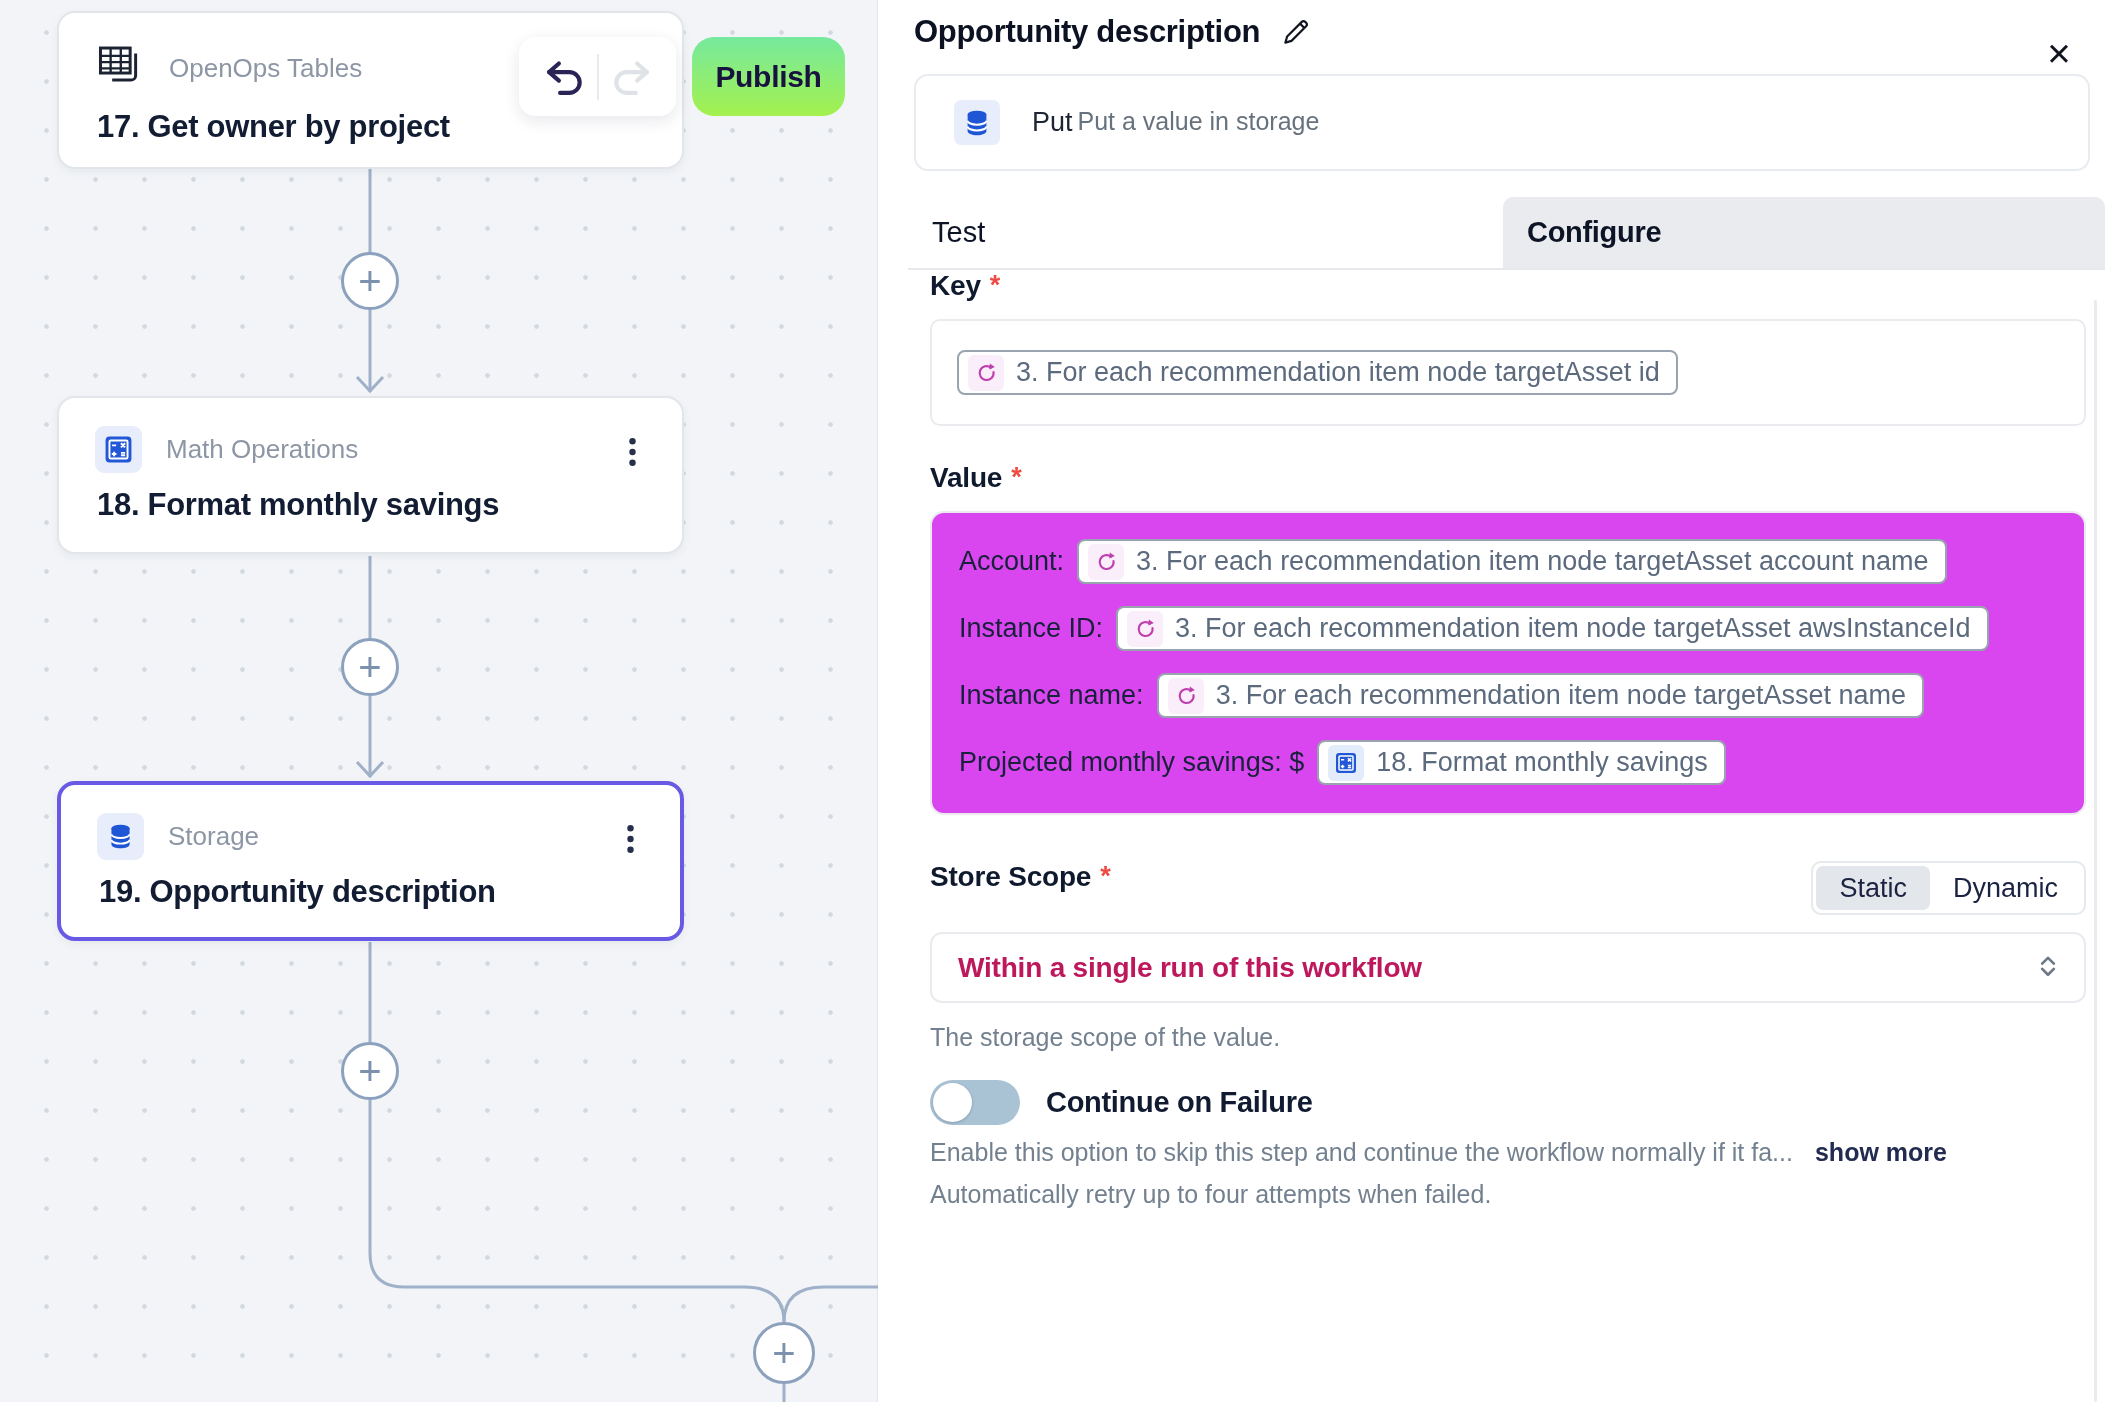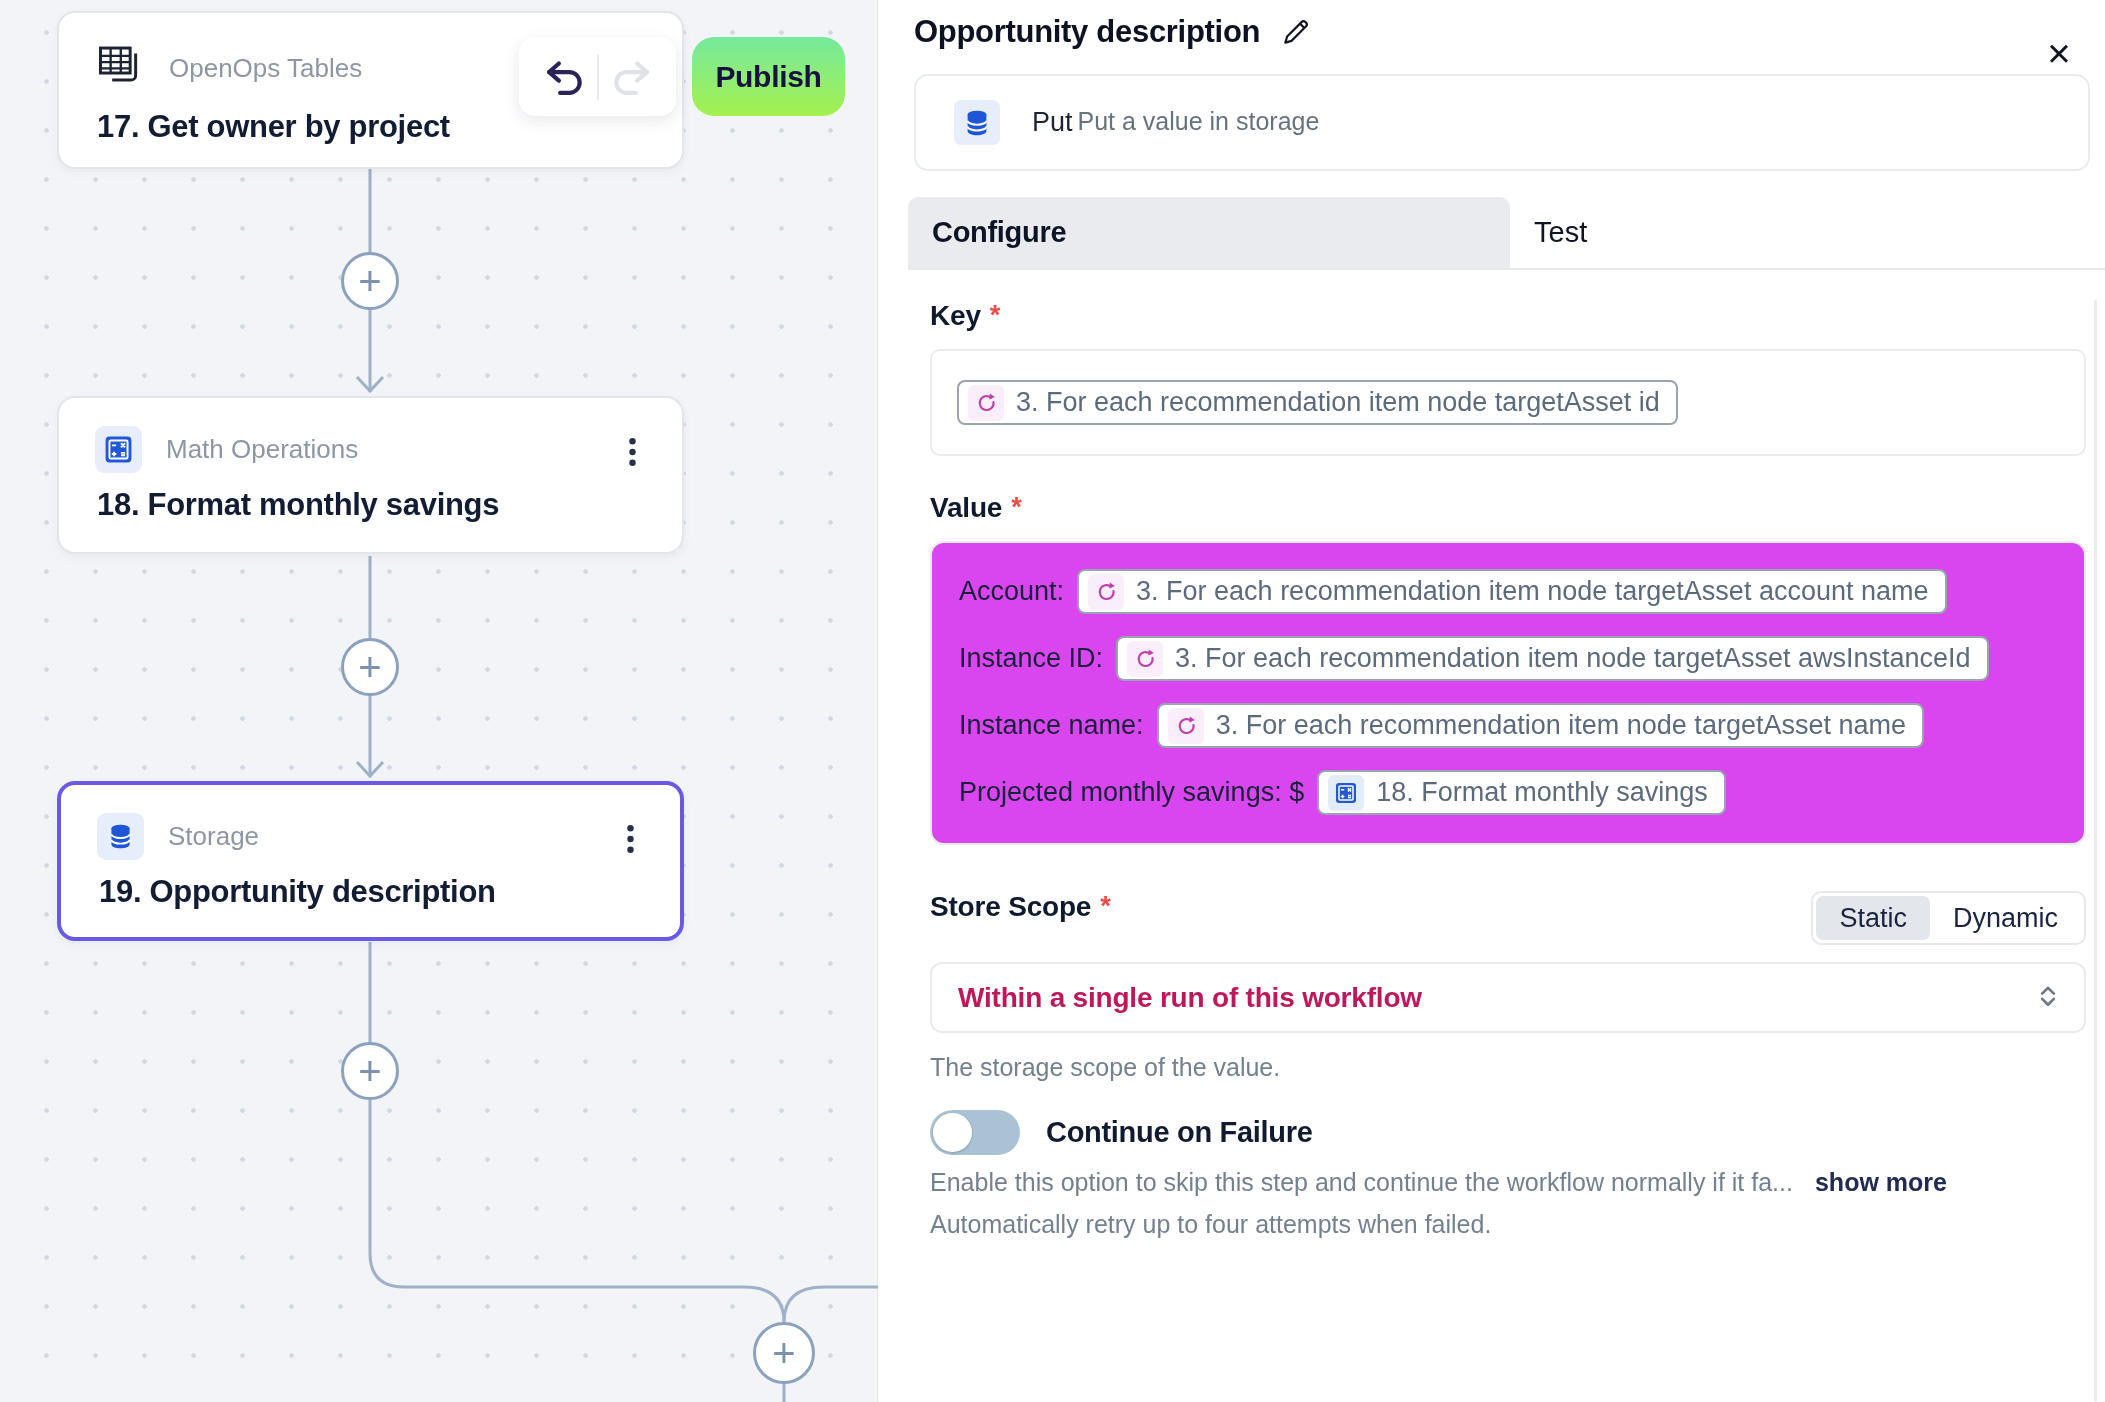--- a/index.html
+++ b/index.html
@@ -75,21 +75,21 @@
 
   .tabs { margin:26px 0 0 30px; height:73px; display:flex;
     border-bottom:2px solid #e6e8ec; }
   .tab { display:flex; align-items:center; padding-left:24px; font-size:29px;
     cursor:pointer; color:#0d1426; }
   .tab.active { width:602px; background:#e9ebef; border-radius:10px 10px 0 0;
     font-weight:700; letter-spacing:-.3px; }
   .tab.inactive { flex:1; font-weight:400; }
 
   .form { padding:0 19px 0 52px; }
-  .field-label { display:flex; gap:9px; align-items:flex-start; margin-top:30px;
+  .field-label { display:flex; gap:9px; align-items:flex-start; 
     font-size:28px; font-weight:700; color:#101a2e; letter-spacing:-.2px; }
   .req { color:#ef4b44; font-size:27px; font-weight:700; }
 
   .input-box { margin-top:17px; height:107px; border:2px solid #e9ebee;
     border-radius:10px; background:#fff; display:flex; align-items:center;
     padding-left:25px; cursor:text; }
 
   .chip { display:inline-flex; align-items:center; gap:12px; height:45px;
     border:2px solid #9aa3b0; border-radius:8px; background:#fff;
     padding:0 16px 0 9px; cursor:pointer; flex:0 0 auto; }
@@ -251,22 +251,22 @@
         <path d="M4.5 10.1 c0 1.8 3.35 3.2 7.5 3.2 s7.5 -1.4 7.5 -3.2 M4.5 14.7 c0 1.8 3.35 3.2 7.5 3.2 s7.5 -1.4 7.5 -3.2" stroke="#fff" stroke-width="1.6" fill="none"></path>
       </svg>
     </span>
     <span class="action-texts">
       <span class="action-name">Put</span>
       <span class="action-desc">Put a value in storage</span>
     </span>
   </div>
 
   <div class="tabs">
+    <div class="tab inactive">Test</div>
     <div class="tab active">Configure</div>
-    <div class="tab inactive">Test</div>
   </div>
 
   <div class="form">
 
     <div class="field-label">
       <span>Key</span>
       <span class="req">*</span>
     </div>
     <div class="input-box">
       <span class="chip">

